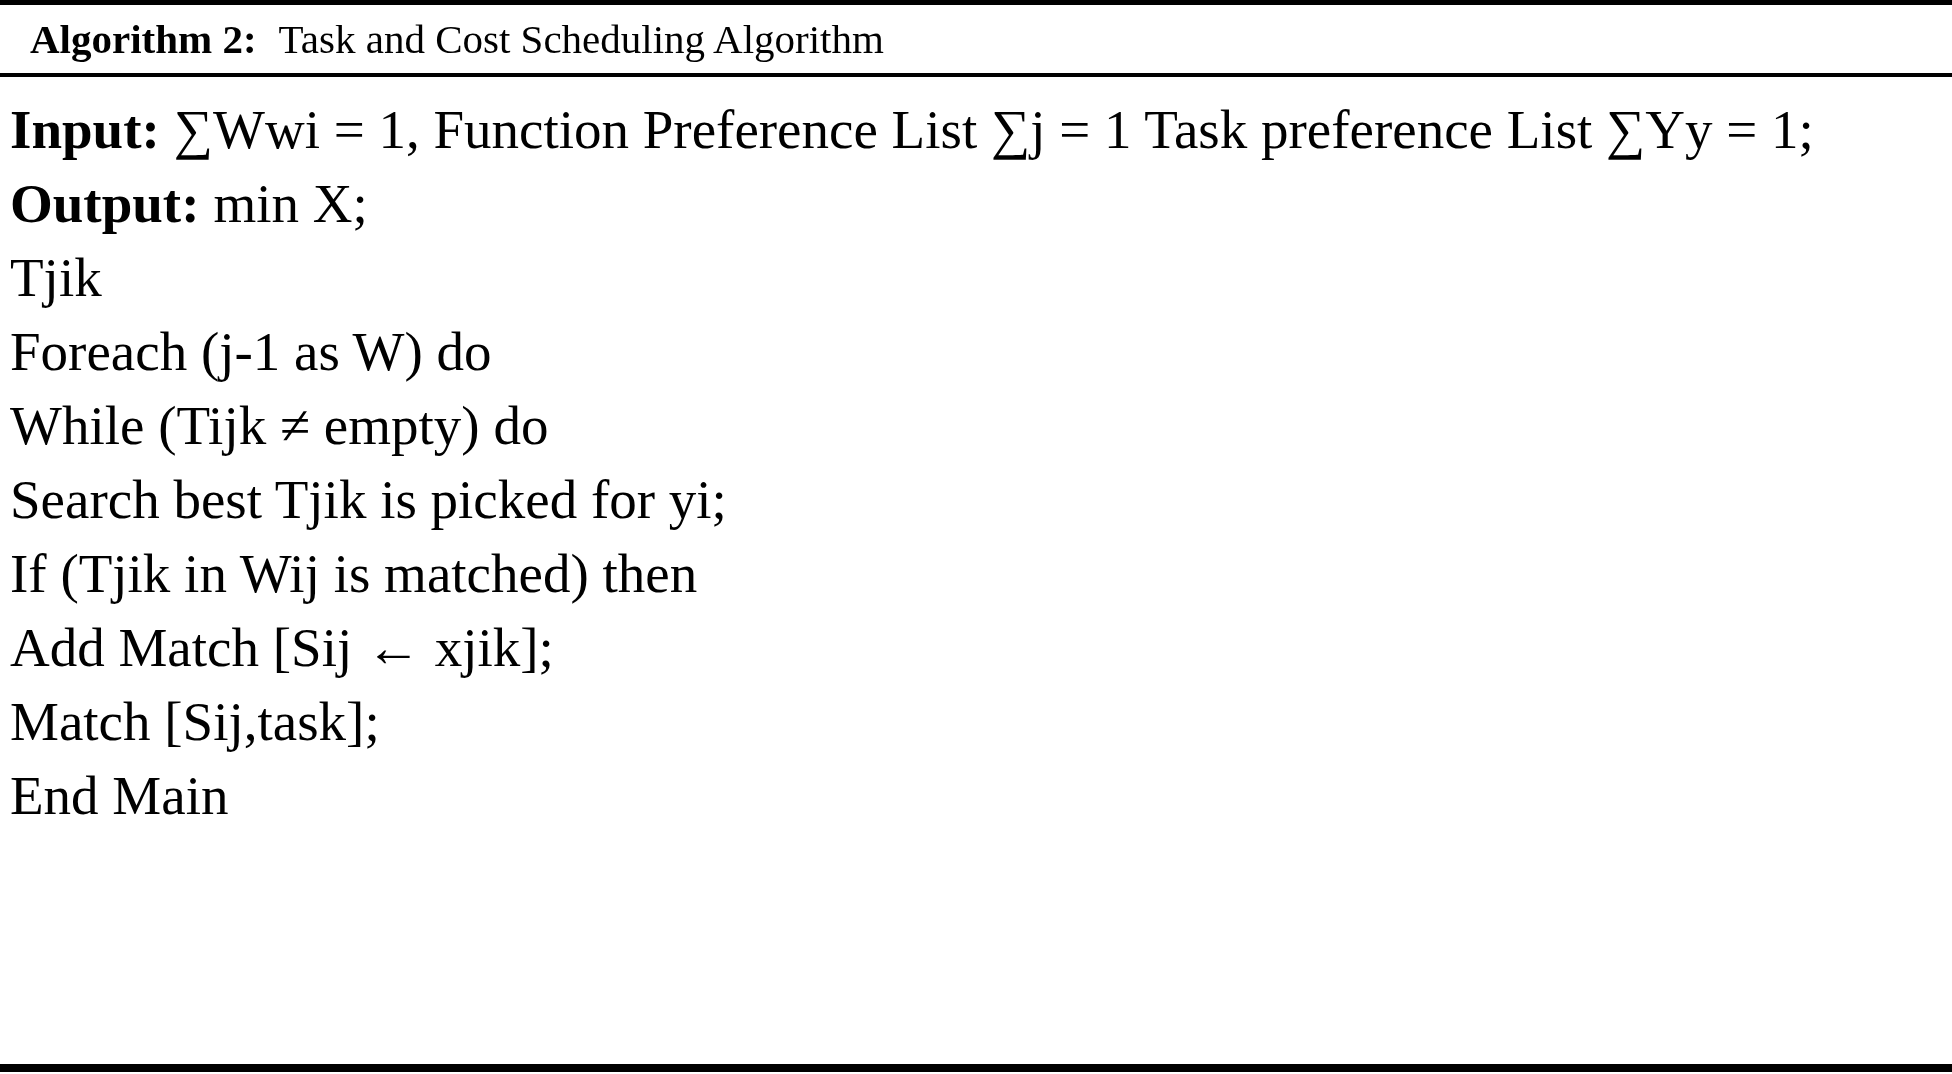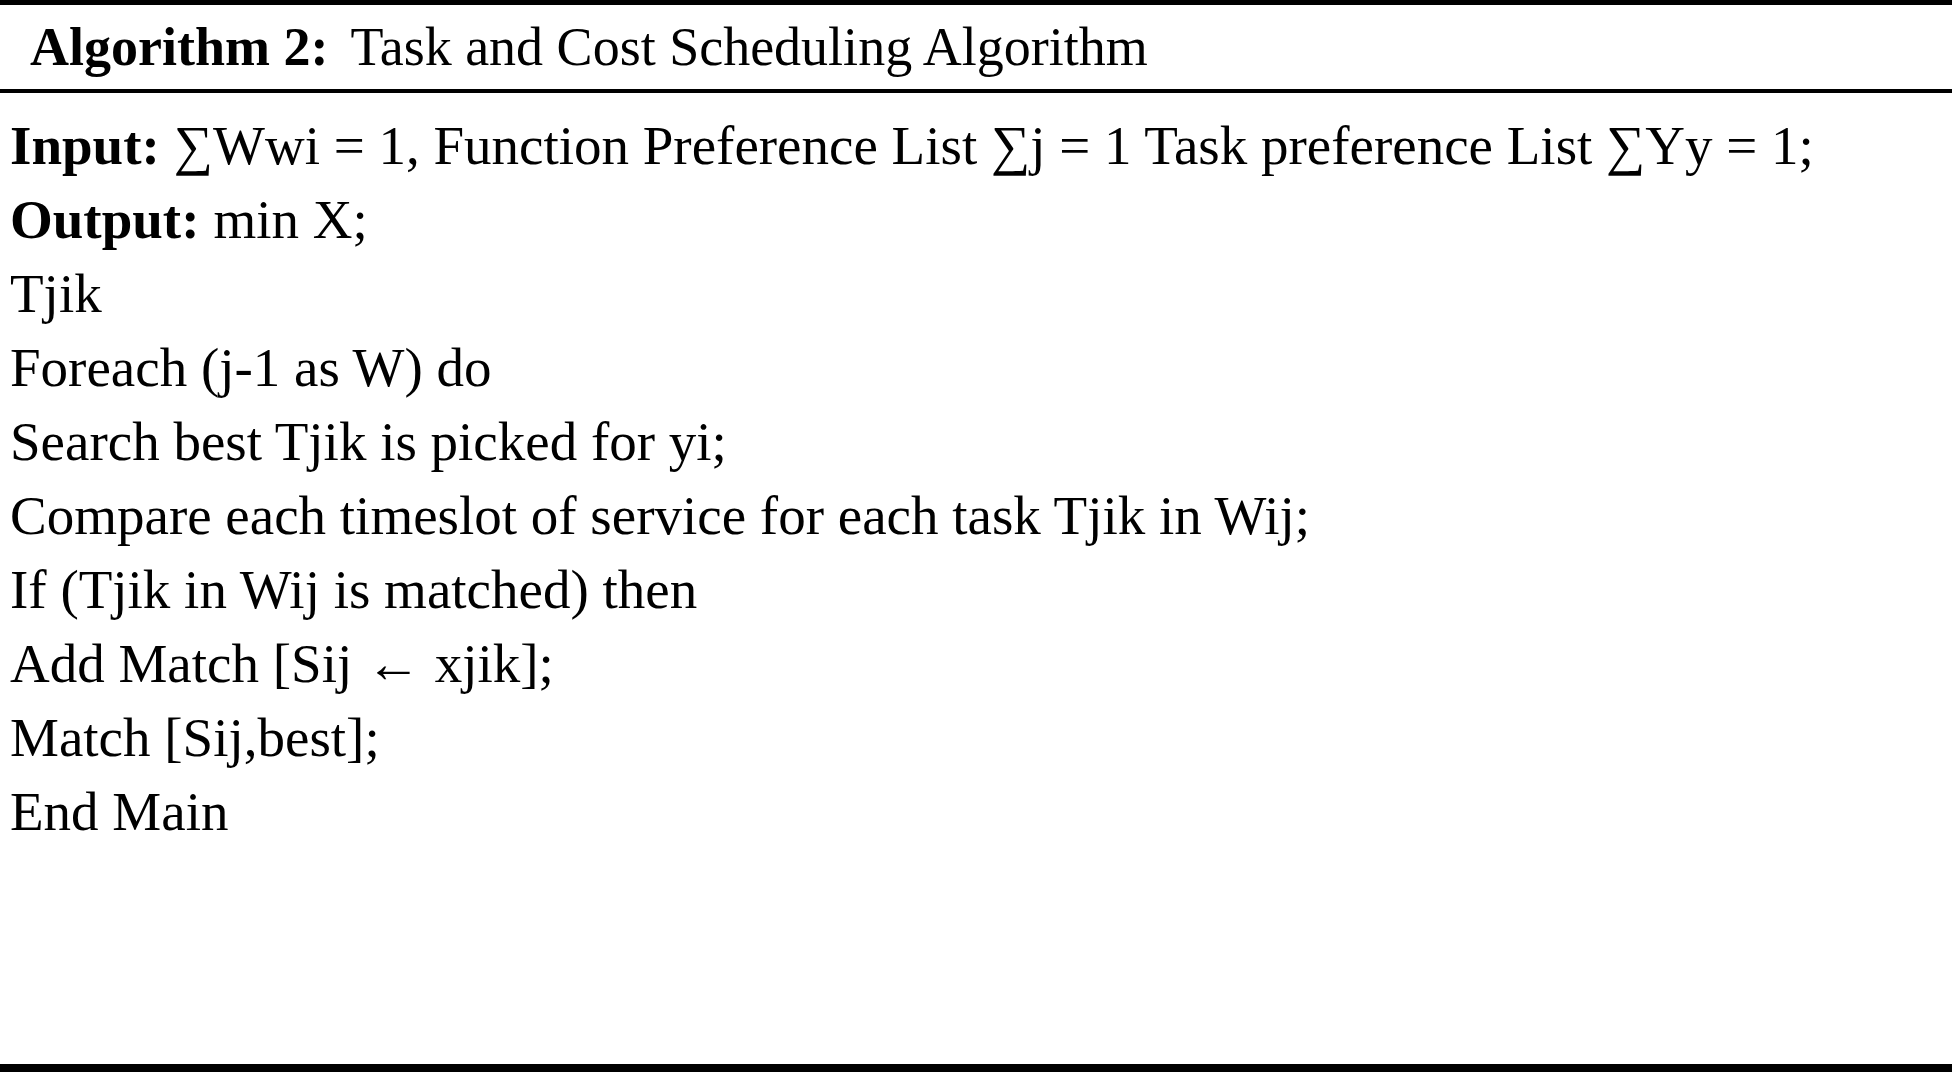--- a/index.html
+++ b/index.html
@@ -25,25 +25,25 @@
   .rule {
     width: 100%;
     background: #000000;
     flex: 0 0 auto;
   }
   .rule-top    { height: 5px; }
   .rule-mid    { height: 4px; }
   .rule-bottom { height: 8px; margin-bottom: 2px; }
   .title-row {
     flex: 0 0 auto;
-    height: 84px;
+    height: 68px;
     display: flex;
     align-items: center;
     padding-left: 30px;
-    font-size: 54px;
+    font-size: 41px;
     white-space: nowrap;
   }
   .title-label {
     font-weight: bold;
     margin-right: 22px;
   }
   .algo-body {
     flex: 1 1 auto;
     padding: 16px 10px 0 10px;
     font-size: 55px;
@@ -77,24 +77,24 @@
     <div class="code-line">
       <span class="io-label">Input:</span><span>∑Wwi = 1, Function Preference List ∑j = 1 Task preference List ∑Yy = 1;</span>
     </div>
 
     <div class="code-line">
       <span class="io-label">Output:</span><span>min X;</span>
     </div>
 
     <div class="code-line">Tjik</div>
     <div class="code-line">Foreach (j-1 as W) do</div>
+    <div class="code-line">While (Tijk ≠ empty) do</div>
     <div class="code-line">Search best Tjik is picked for yi;</div>
-    <div class="code-line">Compare each timeslot of service for each task Tjik in Wij;</div>
     <div class="code-line">If (Tjik in Wij is matched) then</div>
     <div class="code-line">Add Match [Sij ← xjik];</div>
-    <div class="code-line">Match [Sij,best];</div>
+    <div class="code-line">Match [Sij,task];</div>
     <div class="code-line">End Main</div>
 
   </div>
 
   <div class="rule rule-bottom"></div>
 
 </div>
 
 </body></html>

